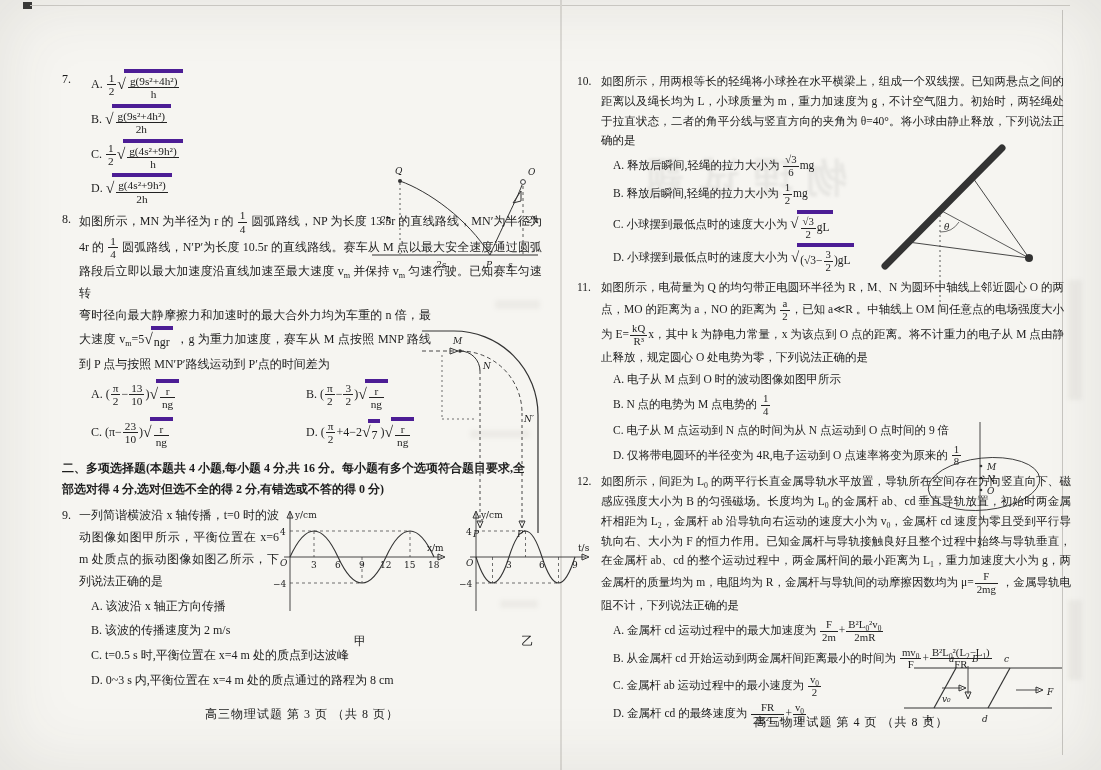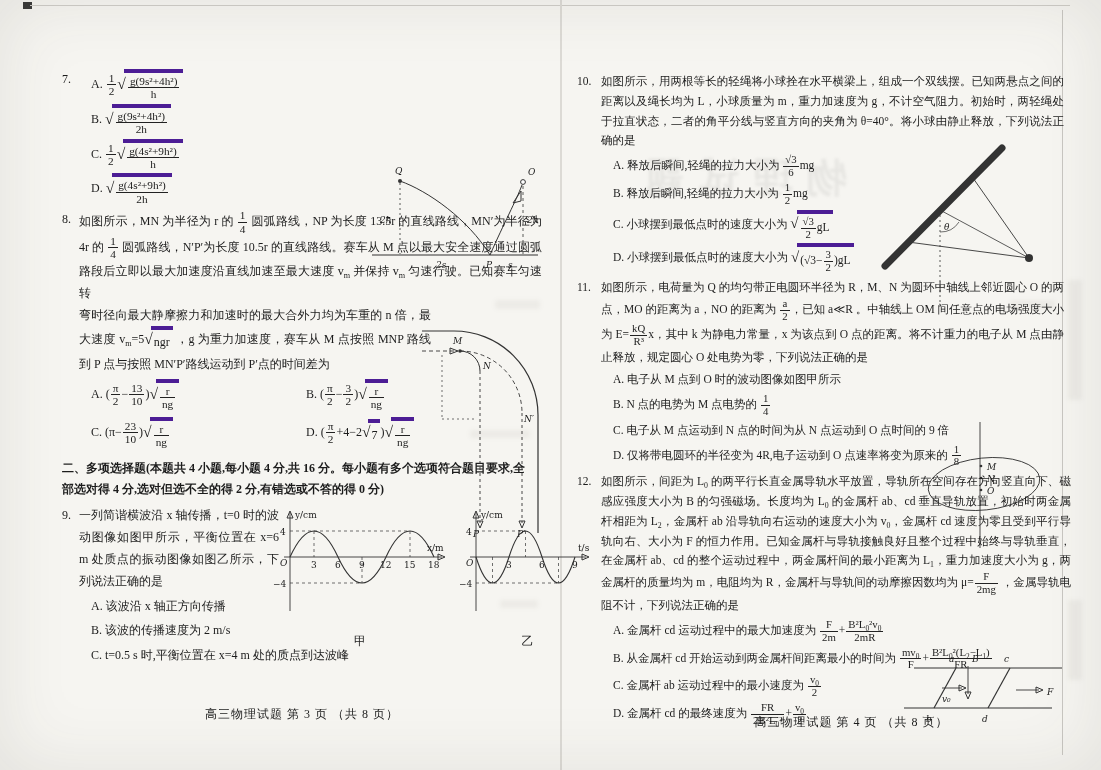--- a/index.html
+++ b/index.html
@@ -156,20 +156,21 @@
     </div>
 
     <div class="qt" style="font-weight:bold;margin:6px 17px 4px 0;">二、多项选择题(本题共 4 小题,每小题 4 分,共 16 分。每小题有多个选项符合题目要求,全部选对得 4 分,选对但选不全的得 2 分,有错选或不答的得 0 分)</div>
 
     <div class="q pl16">
       <span class="qno">9.</span>
       <div class="qt fm" style="width:200px;">一列简谐横波沿 x 轴传播，t=0 时的波动图像如图甲所示，平衡位置在 x=6 m 处质点的振动图像如图乙所示，下列说法正确的是</div>
       <div class="opt fm">A. 该波沿 x 轴正方向传播</div>
       <div class="opt fm">B. 该波的传播速度为 2 m/s</div>
       <div class="opt fm">C. t=0.5 s 时,平衡位置在 x=4 m 处的质点到达波峰</div>
+      <div class="opt fm">D. 0~3 s 内,平衡位置在 x=4 m 处的质点通过的路程为 8 cm</div>
 
       <div class="fig" style="left:208px;top:0;">
         <svg width="180" height="118" viewBox="0 0 180 118">
           <line x1="20" y1="106" x2="20" y2="8" stroke-width=".9"></line>
           <path d="M20,6 L17,13 L23,13 Z" fill="#333" stroke="none"></path>
           <line x1="14" y1="52" x2="172" y2="52" stroke-width=".9"></line>
           <path d="M175,52 L168,49 L168,55 Z" fill="#333" stroke="none"></path>
           <path d="M20,52 Q44,0 68,52 Q92,104 116,52 Q140,0 164,52" stroke-width="1.1"></path>
           <line x1="20" y1="26" x2="140" y2="26" stroke-dasharray="3,3" stroke-width=".7"></line>
           <line x1="44" y1="26" x2="44" y2="52" stroke-dasharray="3,3" stroke-width=".7"></line>

